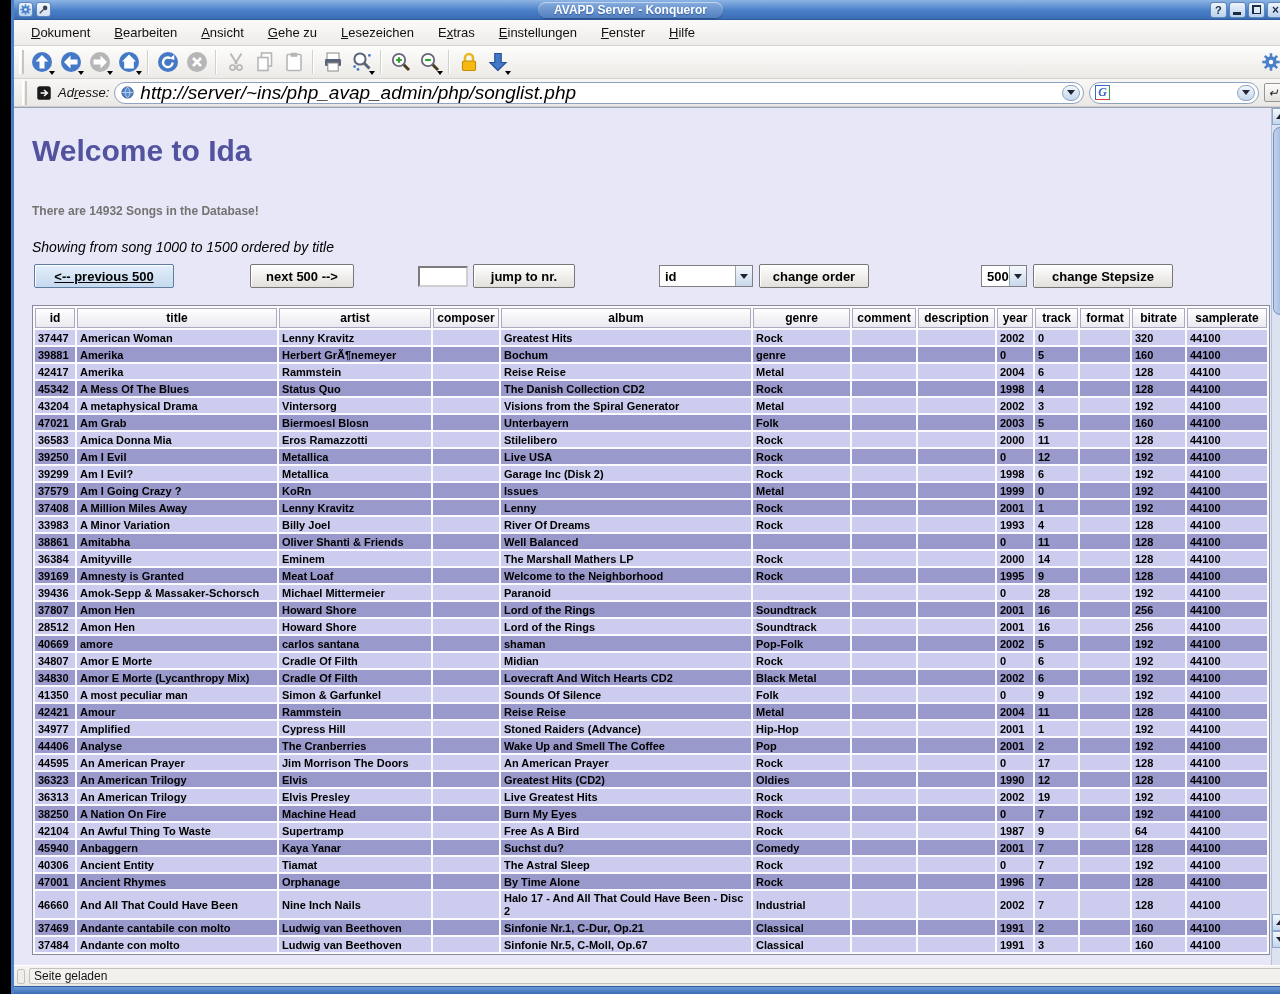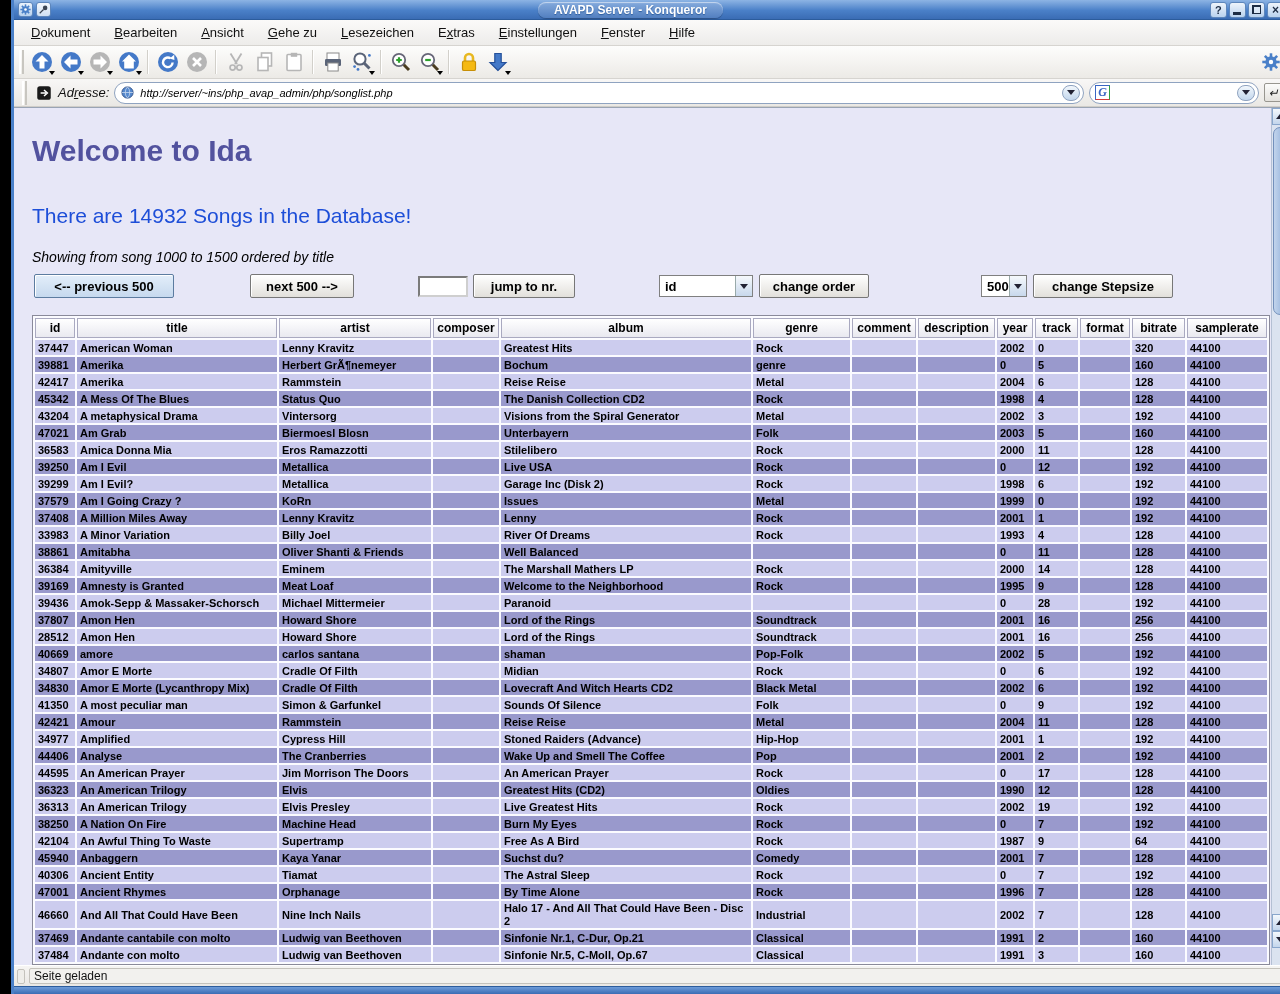--- a/index.html
+++ b/index.html
@@ -81,21 +81,21 @@
     font-style:italic;
   }
   .clear-loc{width:18px;height:18px;}
   .clear-loc svg{width:18px;height:18px;}
   .addr-label{white-space:nowrap;color:#111;}
   .url-combo{
     flex:1;height:22px;border:1px solid #8fa3c0;border-radius:11px;background:#fff;
     display:flex;align-items:center;padding:0 3px 0 5px;gap:5px;min-width:0;
   }
   .url-combo svg{width:15px;height:15px;flex:0 0 15px;}
-  .url-text{flex:1;font-size:11px;color:#000;white-space:nowrap;overflow:hidden;}
+  .url-text{flex:1;font-size:19px;color:#000;white-space:nowrap;overflow:hidden;}
   .combo-arrow{
     width:18px;height:16px;border-radius:8px;flex:0 0 18px;
     background:linear-gradient(#f2f7fc,#c2d6ec);border:1px solid #8fa3c0;
     display:flex;align-items:center;justify-content:center;
   }
   .tri-down{width:0;height:0;border-left:4px solid transparent;border-right:4px solid transparent;border-top:5px solid #223;}
   .google-box{
     flex:0 0 170px;height:22px;border:1px solid #8fa3c0;border-radius:11px;background:#fff;
     display:flex;align-items:center;padding:0 3px 0 5px;gap:4px;
   }
@@ -109,31 +109,31 @@
     width:19px;height:19px;border:1px solid #98968f;background:linear-gradient(#fcfcfb,#e4e2dd);
     display:flex;align-items:center;justify-content:center;font-size:12px;color:#222;border-radius:2px;
   }
   
   .content{
     flex:1 1 auto;position:relative;overflow:hidden;
     border-top:1px solid #9aa4b4;background:var(--page_bg);
   }
   .page{position:absolute;top:0;left:0;right:17px;bottom:0;overflow:hidden;padding:12px 8px 0 18px;}
   .page h1{margin:14px 0 0 0;font-size:30px;font-weight:bold;color:var(--heading_purple);letter-spacing:0;}
-  .count-line{margin-top:36px;font-size:21px;font-weight:normal;color:#1d4ed8;}
+  .count-line{margin-top:36px;font-size:12px;font-weight:bold;color:#737373;}
   .showing-line{margin-top:21px;font-size:14px;color:#000;font-style:italic;}
   
   .controls{display:flex;align-items:center;margin-top:8px;height:26px;}
   .pbtn{
     height:24px;border:1px solid #777;border-radius:2px;padding:0 10px;
     background:linear-gradient(#ffffff,#e2e0db);
     font-family:"Liberation Sans",sans-serif;font-size:13px;font-weight:bold;color:#000;
     box-shadow:inset 1px 1px 0 #fff;white-space:nowrap;
   }
-  .pbtn.focused{background:linear-gradient(#e3eefa,var(--accent_focus));border-color:#5c7ca0;}
+  .pbtn.focused{background:linear-gradient(#e3eefa,var(--accent_focus));border-color:#5c7ca0;text-decoration:underline;}
   .jump-input{
     width:50px;height:21px;border:2px inset #cfcfcf;background:#fff;
     font-size:13px;padding:0 3px;
   }
   .pselect{
     height:22px;border:1px solid #808080;background:#fff;display:flex;align-items:center;
     font-size:13px;font-weight:bold;color:#000;padding-left:5px;
   }
   .pselect .sel-arrow{
     margin-left:auto;width:17px;height:100%;border-left:1px solid #9aa;

